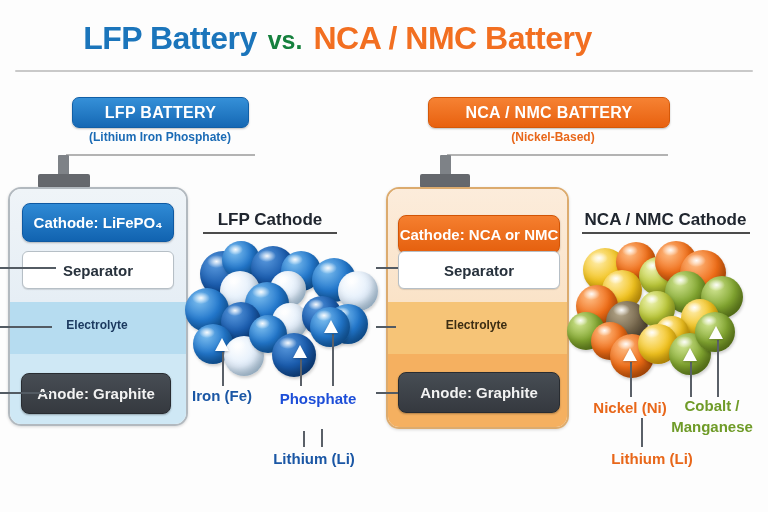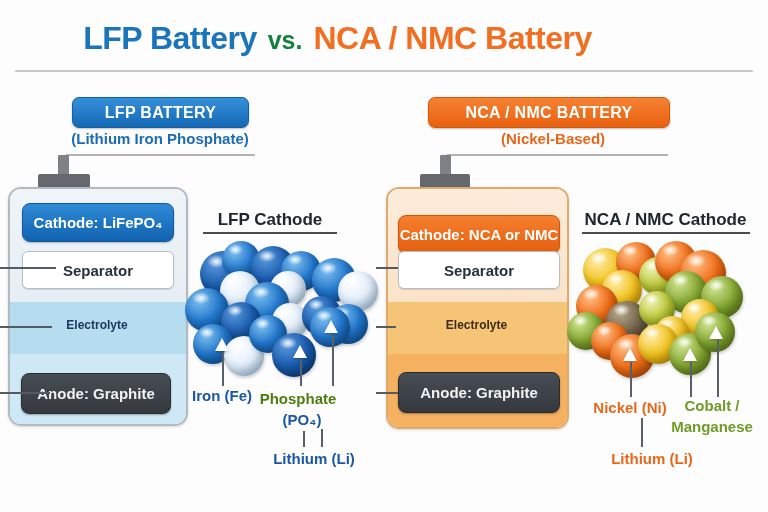--- a/index.html
+++ b/index.html
@@ -17,21 +17,21 @@
   .title-main{font-size:32px;font-weight:700;letter-spacing:-0.5px;}
   .title-vs{font-size:25px;font-weight:700;}
   .divider{left:15px;top:70px;width:738px;height:2px;background:#c9c9c9;border-radius:1px;}
 
   
   .badge{height:29px;border-radius:7px;display:flex;align-items:center;justify-content:center;
     color:#ffffff;font-size:16px;font-weight:700;letter-spacing:0.3px;
     box-shadow:0 1px 2px rgba(0,0,0,0.25);}
   .badge-blue{background:linear-gradient(#3590d8,#1568b4);border:1px solid #115fa6;}
   .badge-orange{background:linear-gradient(#f68233,#e8610f);border:1px solid #d55808;}
-  .subtitle{font-size:15px;font-weight:700;}
+  .subtitle{font-size:12px;font-weight:700;}
 
   
   .wire{height:2px;background:#b3b3b3;}
   .term-stem{background:#7e8287;border-radius:1px;}
   .term-cap{background:#65686d;border-radius:2px;}
 
   
   .battery{border-radius:13px;overflow:hidden;box-shadow:0 1px 3px rgba(0,0,0,0.15);}
   .battery-l{border:2px solid #b2b9bf;}
   .battery-r{border:2px solid #dcab6e;}
@@ -184,22 +184,21 @@
       <div class="stem" style="left: 630px; top: 362px; height: 35px;"></div>
       <div class="arrow-head" style="left: 623px; top: 348px;"></div>
       <div class="stem" style="left: 690px; top: 362px; height: 35px;"></div>
       <div class="arrow-head" style="left: 683px; top: 348px;"></div>
       <div class="stem" style="left: 717px; top: 340px; height: 57px;"></div>
       <div class="arrow-head" style="left: 709px; top: 326px;"></div>
       <div class="stem" style="left: 641px; top: 418px; height: 29px;"></div>
     </div>
 
   <div class="abs ctr atom-label" style="left:160px;top:386px;width:124px;color:#1b57a5;">Iron (Fe)</div>
-  <div class="abs ctr atom-label" style="left:236px;top:389px;width:124px;color:#4d7c0f;">Phosphate</div>
-  <div class="abs ctr atom-label" style="left:240px;top:410px;width:124px;color:#1b57a5;">(PO₄)</div>
+  <div class="abs ctr atom-label" style="left:256px;top:389px;width:124px;color:#1d4ed8;">Phosphate</div>
   <div class="abs ctr atom-label" style="left:252px;top:449px;width:124px;color:#1b57a5;">Lithium (Li)</div>
 
   <div class="abs ctr atom-label" style="left:568px;top:398px;width:124px;color:#e8671a;">Nickel (Ni)</div>
   <div class="abs ctr atom-label" style="left:652px;top:396px;width:120px;color:#6f9b28;">Cobalt /</div>
   <div class="abs ctr atom-label" style="left:647px;top:417px;width:130px;color:#6f9b28;">Manganese</div>
   <div class="abs ctr atom-label" style="left:590px;top:449px;width:124px;color:#e8671a;">Lithium (Li)</div>
 
 </div>
 
 </body></html>

